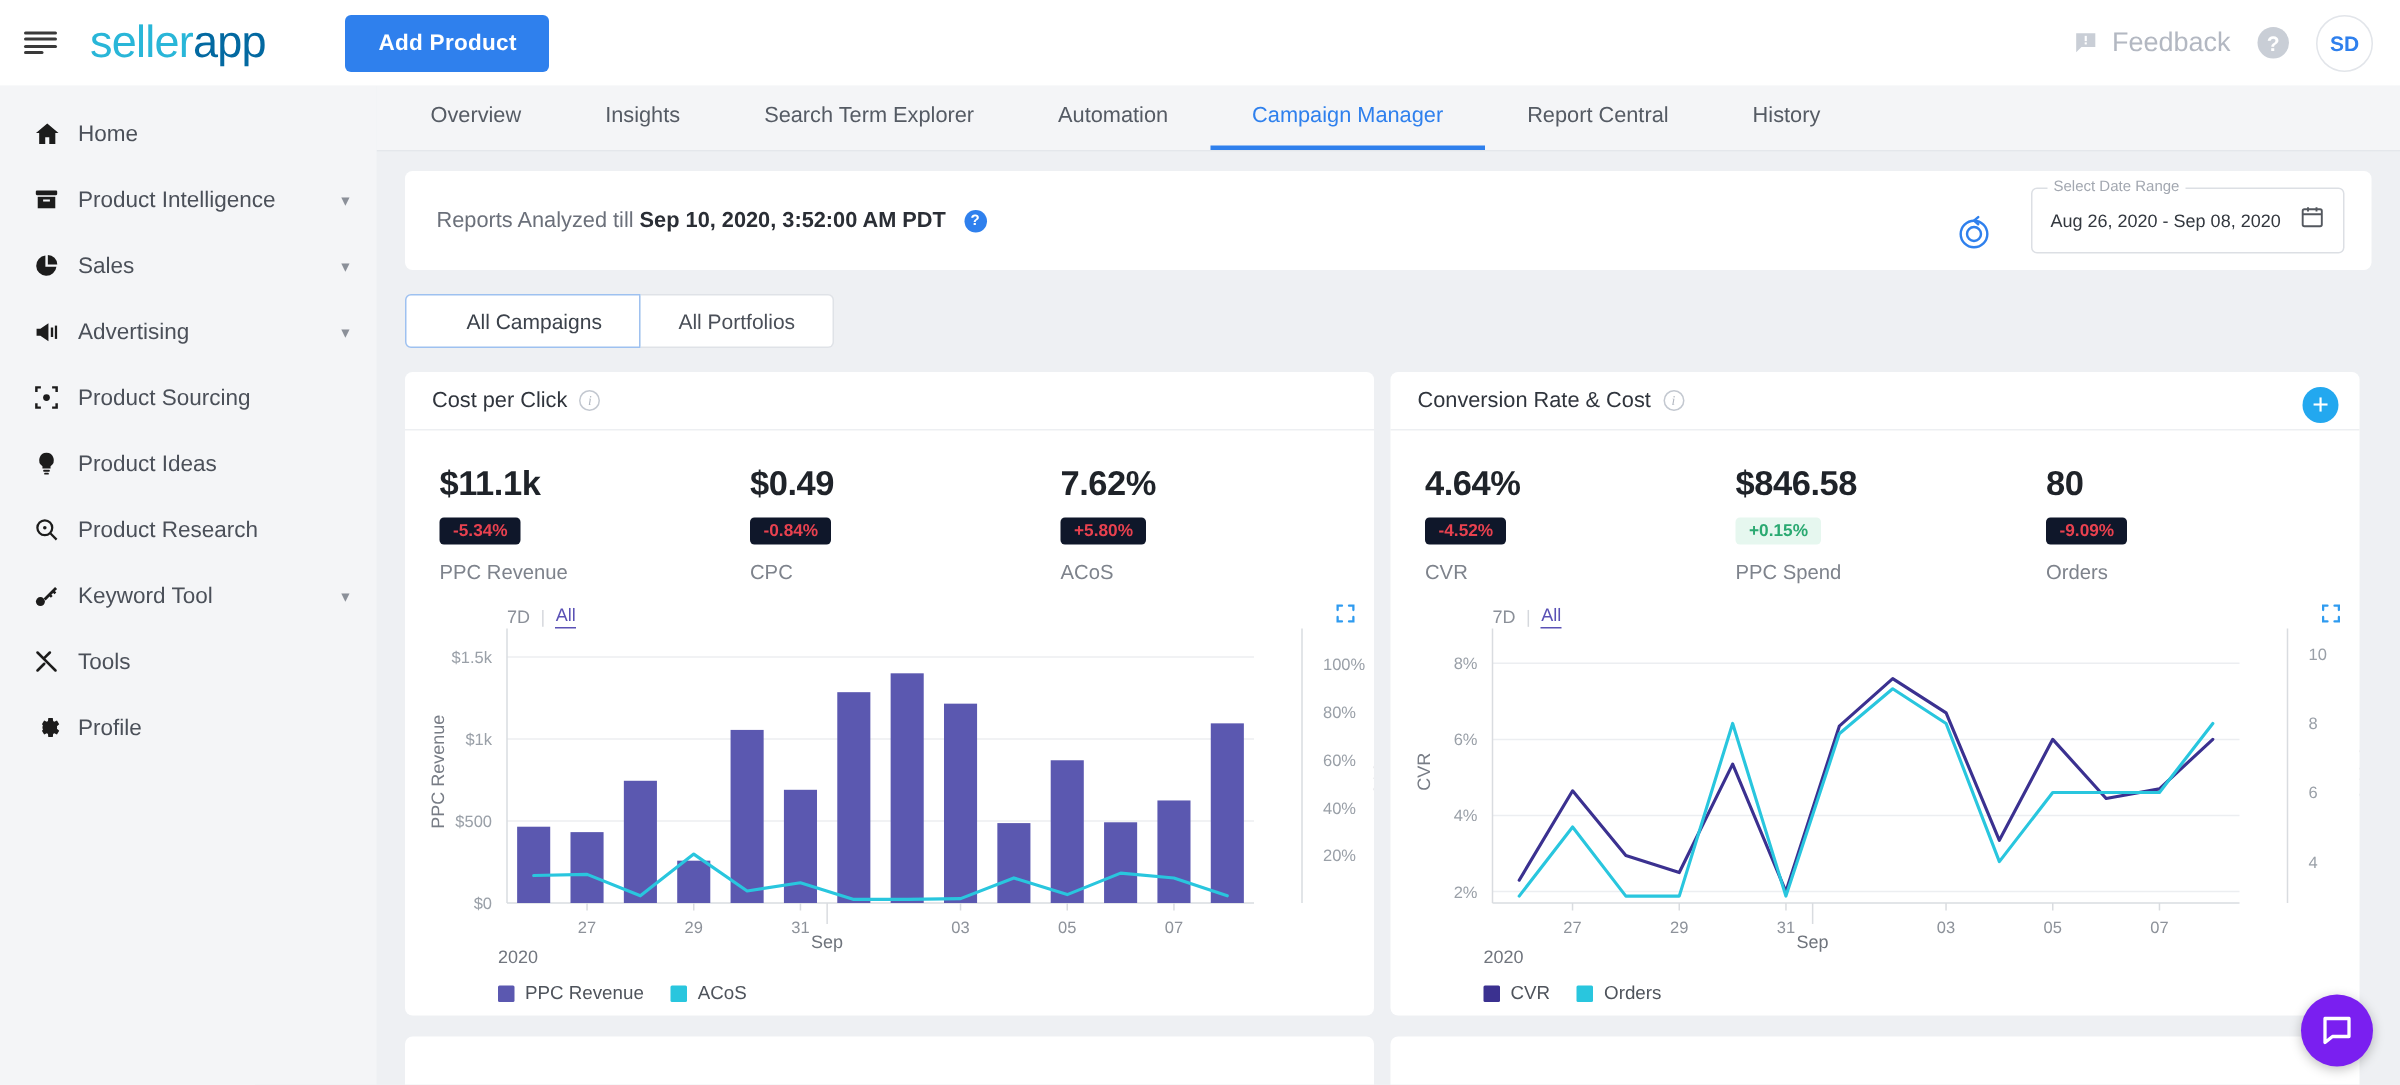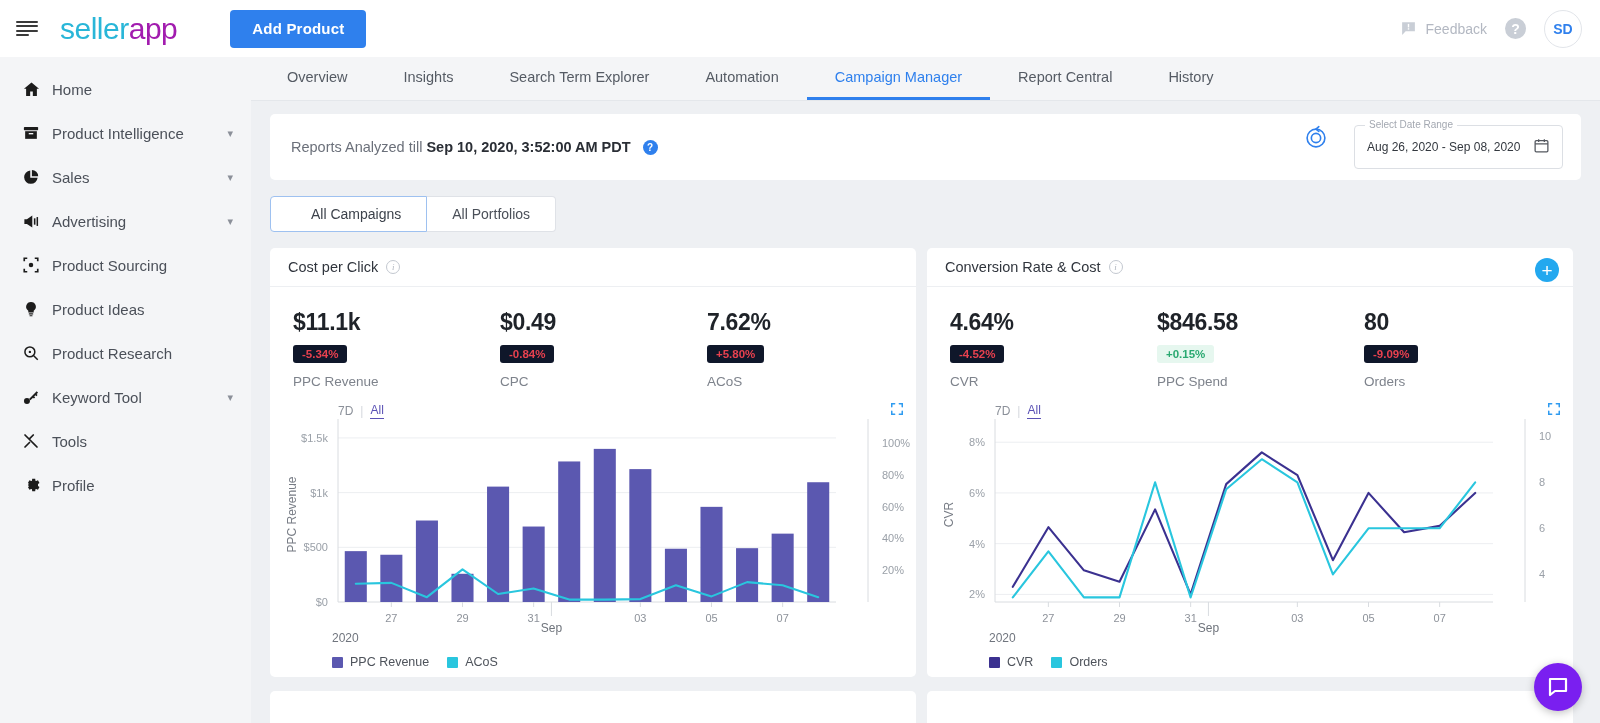--- a/index.html
+++ b/index.html
@@ -16,29 +16,29 @@
   }
   .hamburger { width: 22px; height: 16px; margin-left: 16px; margin-right: 22px;
     display: flex; flex-direction: column; justify-content: space-between; cursor: pointer; }
   .hamburger i { display: block; height: 2px; background: #3a3a3a; border-radius: 1px; }
   .hamburger i:nth-child(1){ width: 22px; }
   .hamburger i:nth-child(2){ width: 22px; }
   .hamburger i:nth-child(3){ width: 22px; }
   .hamburger i:nth-child(4){ width: 13px; }
   .logo { font-size: 30px; font-weight: 400; letter-spacing: -0.5px; }
   .logo .s1 { color: #29b6d8; }
-  .logo .s2 { color: #a21caf; }
+  .logo .s2 { color: #0369a1; }
   .add-product {
     margin-left: 53px; background: #2f80ed; color: #fff; border: none;
     font-family: "Liberation Sans", sans-serif;
     font-size: 15px; font-weight: 700; padding: 0 22px; height: 38px;
     border-radius: 4px; cursor: pointer; letter-spacing: .2px;
   }
   .topbar-right { margin-left: auto; display: flex; align-items: center; gap: 18px; padding-right: 18px; }
-  .feedback { display: flex; align-items: center; gap: 9px; color: #b3b8c2; font-size: 14px; cursor: pointer; }
+  .feedback { display: flex; align-items: center; gap: 9px; color: #b3b8c2; font-size: 18px; cursor: pointer; }
   .help-circle {
     width: 21px; height: 21px; border-radius: 50%; background: #c9ced6; color: #fff;
     font-size: 14px; font-weight: 700; display: flex; align-items: center; justify-content: center; cursor: pointer;
   }
   .avatar {
     width: 38px; height: 38px; border-radius: 50%; border: 1px solid #e2e5ea; background: #fff;
     display: flex; align-items: center; justify-content: center;
     color: #2f80ed; font-size: 14px; font-weight: 700; cursor: pointer;
   }
   
@@ -72,21 +72,21 @@
   .reports-bar {
     height: 66px; display: flex; align-items: center; padding: 0 18px 0 21px; margin-bottom: 16px;
   }
   .reports-text { font-size: 14.5px; color: #6b707a; }
   .reports-text b { color: #2a2e35; font-weight: 700; }
   .info-dot {
     display: inline-flex; align-items: center; justify-content: center; vertical-align: middle;
     width: 15px; height: 15px; border-radius: 50%; background: #2f80ed; color: #fff;
     font-size: 10px; font-weight: 700; margin-left: 8px;
   }
-  .daterange-wrap { margin-left: auto; display: flex; align-items: flex-start; gap: 25px; }
+  .daterange-wrap { margin-left: auto; display: flex; align-items: flex-end; gap: 25px; }
   .refresh-ico { width: 26px; height: 26px; color: #2f80ed; cursor: pointer; }
   .date-field {
     position: relative; width: 209px; height: 44px; border: 1px solid #dcdfe4; border-radius: 4px;
     display: flex; align-items: center; padding: 0 12px; cursor: pointer;
   }
   .date-legend {
     position: absolute; top: -7px; left: 10px; background: #fff; padding: 0 4px;
     font-size: 10px; color: #a3a8b1;
   }
   .date-val { font-size: 12px; color: #33383f; }

